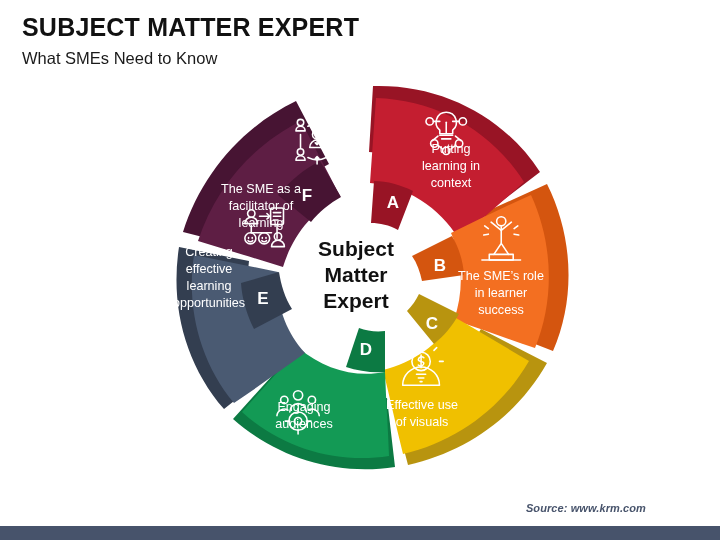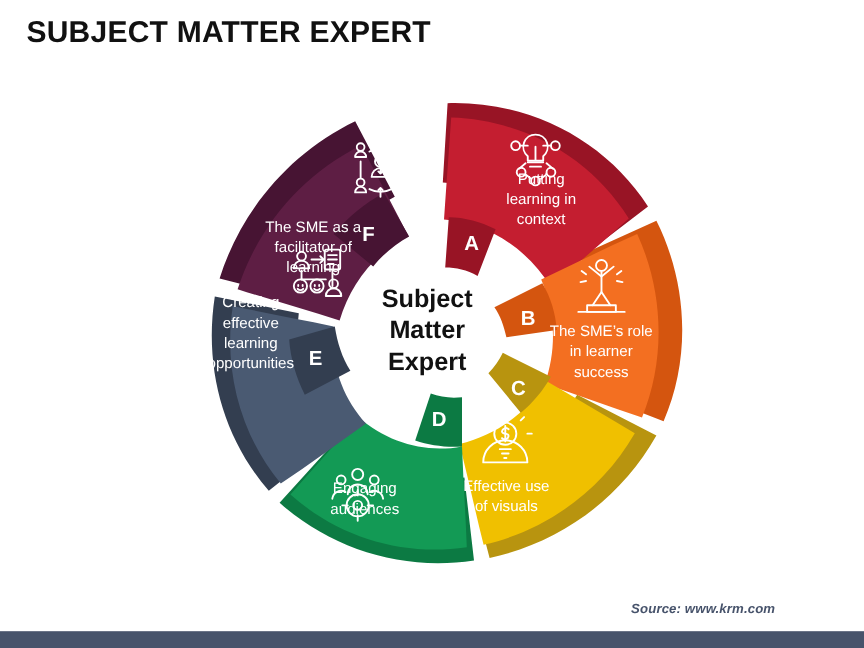--- a/index.html
+++ b/index.html
@@ -94,20 +94,21 @@
     background: #47536b;
   }
 </style>
 </head>
 <body>
 
 <div id="slide">
 
   <div id="header">
     <h1 id="title">SUBJECT MATTER EXPERT</h1>
+    <p id="subtitle">What SMEs Need to Know</p>
   </div>
 
   <div id="wheel-wrap">
     <svg class="wheel" width="445" height="445" viewBox="0 0 445 445">
 
       <g>
         <path d="M230 38 C300 36 362 70 397 124 L337 170 C311 130 272 106 226 104 Z" fill="#981425"></path>
         <path d="M404 136 C430 188 433 250 410 303 L343 277 C358 240 356 199 340 165 Z" fill="#D4550F"></path>
         <path d="M404 315 C374 368 324 404 265 417 L247 348 C286 338 318 314 338 281 Z" fill="#B8940F"></path>
         <path d="M252 419 C193 428 134 410 90 371 L138 318 C168 344 206 356 244 350 Z" fill="#0C7A43"></path>

